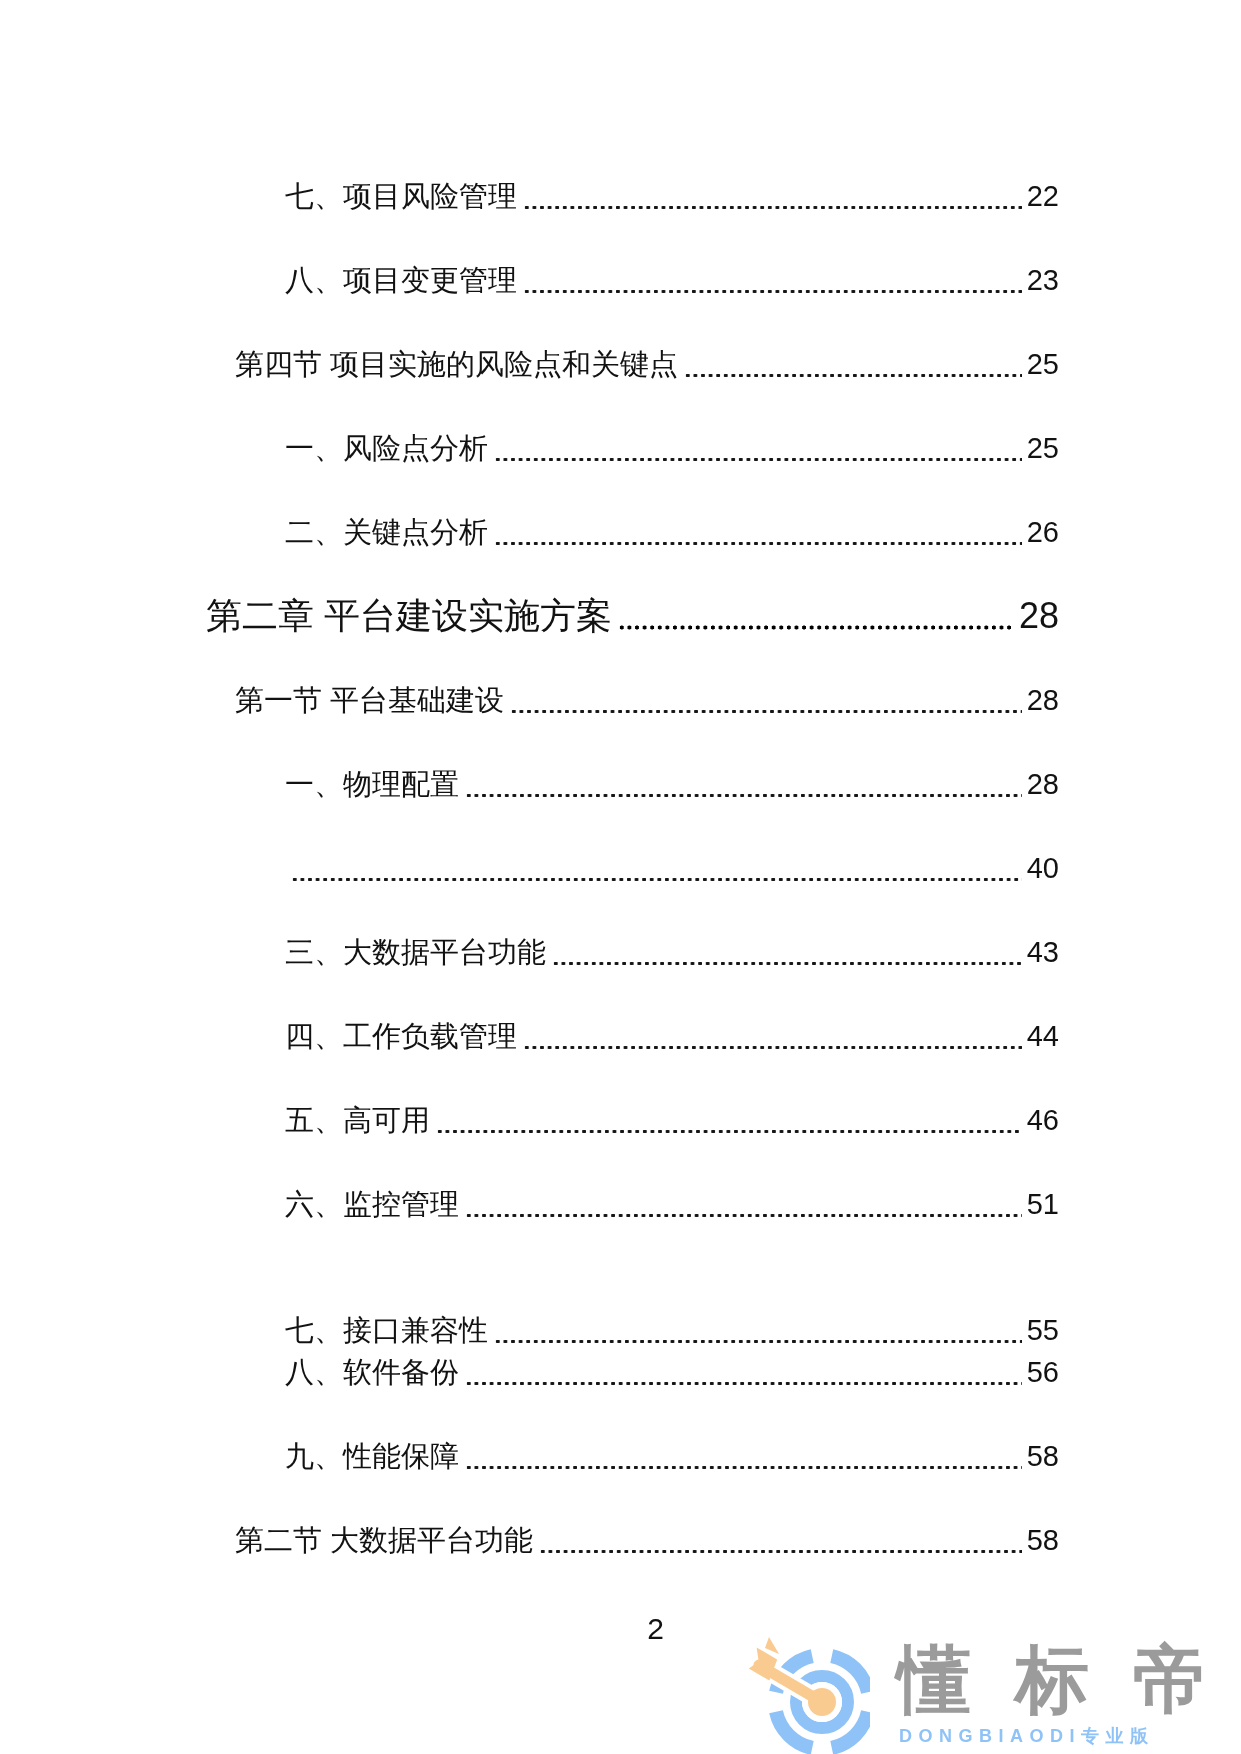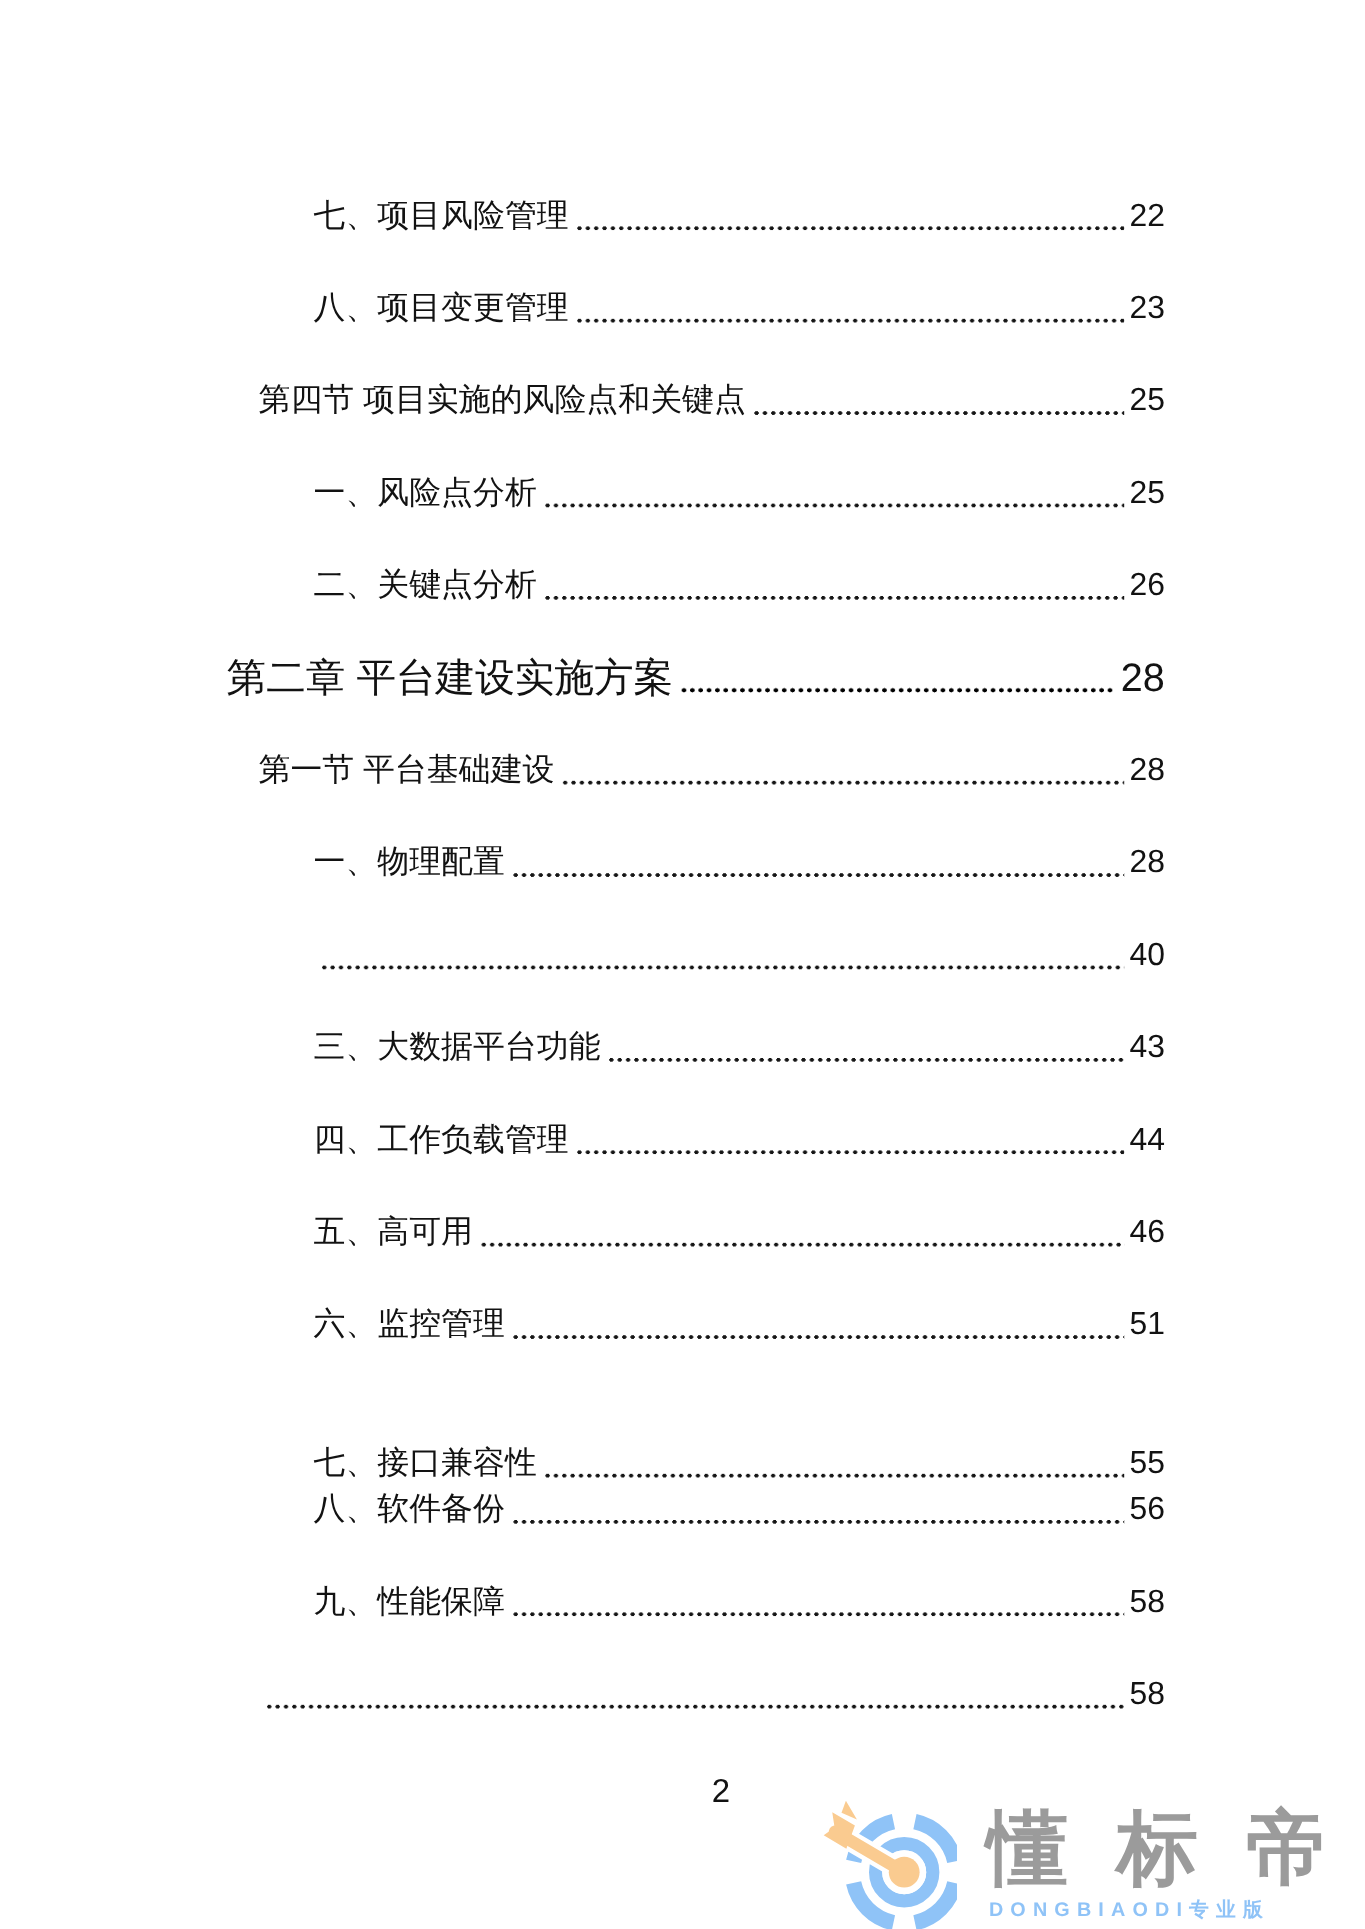--- a/index.html
+++ b/index.html
@@ -160,20 +160,21 @@
     <span class="toc-label">八、软件备份</span>
     <span class="leader"></span>
     <span class="toc-page">56</span>
   </div>
       <div class="toc-row lv-item" style="top: 1435px;">
     <span class="toc-label">九、性能保障</span>
     <span class="leader"></span>
     <span class="toc-page">58</span>
   </div>
       <div class="toc-row lv-section" style="top: 1519px;">
+    <span class="toc-label">第二节 大数据平台功能</span>
     <span class="leader"></span>
     <span class="toc-page">58</span>
   </div>
     </div>
 
   <div class="footer-page-number">2</div>
 
   <div class="watermark">
     <svg class="wm-icon" viewBox="0 0 125 121" xmlns="http://www.w3.org/2000/svg">
 

